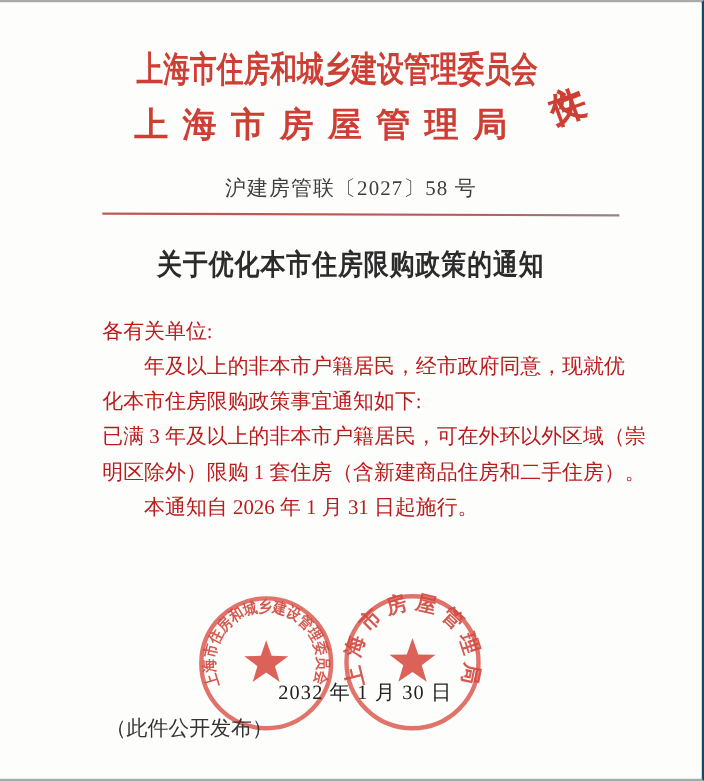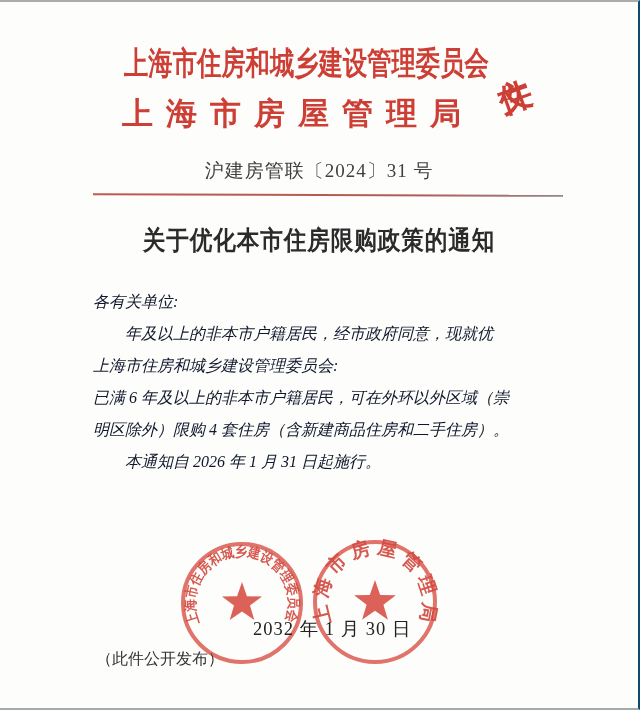--- a/index.html
+++ b/index.html
@@ -46,63 +46,63 @@
   .title{
     position:absolute;top:221px;left:0;right:0;
     text-align:center;
     font-family:"Liberation Sans", sans-serif;
     font-size:26px;font-weight:bold;color:#2b2b2b;
     transform:scaleX(0.87);transform-origin:center center;
     letter-spacing:1px;
   }
   .body-text{
     position:absolute;top:284px;left:93px;width:446px;
-    font-size:16px;line-height:32px;color:#0f172a;font-style:italic;
+    font-size:19px;line-height:32px;color:#b91c1c;
   }
   .body-text .line{white-space:nowrap;}
   .body-text .indent{text-indent:2em;}
   .seal{position:absolute;opacity:0.9;}
   .seal-1{top:538px;left:179px;}
   .seal-2{top:536px;left:311px;}
   .seal text{
     font-family:"Liberation Serif", serif;
     font-weight:bold;
   }
   .date{
     position:absolute;top:614px;left:253px;
     font-size:18.5px;color:#222;letter-spacing:1px;z-index:3;
   }
   .footer-note{
     position:absolute;top:647px;left:96px;
-    font-size:16px;color:#333;z-index:3;
+    font-size:19px;color:#333;z-index:3;
   }
 </style>
 </head>
 <body>
 
 <div class="page">
 
   <div class="org1">上海市住房和城乡建设管理委员会</div>
 
   <div class="org2">上海市房屋管理局</div>
 
   <div class="doc-type">文件</div>
 
-  <div class="doc-number">沪建房管联〔2024〕31 号</div>
+  <div class="doc-number">沪建房管联〔2027〕58 号</div>
 
   <div class="red-rule"></div>
 
   <div class="title">关于优化本市住房限购政策的通知</div>
 
   <div class="body-text">
     <div class="line">各有关单位:</div>
     <div class="line indent">年及以上的非本市户籍居民，经市政府同意，现就优</div>
-    <div class="line">上海市住房和城乡建设管理委员会:</div>
-    <div class="line">已满 6 年及以上的非本市户籍居民，可在外环以外区域（崇</div>
-    <div class="line">明区除外）限购 4 套住房（含新建商品住房和二手住房）。</div>
+    <div class="line">化本市住房限购政策事宜通知如下:</div>
+    <div class="line">已满 3 年及以上的非本市户籍居民，可在外环以外区域（崇</div>
+    <div class="line">明区除外）限购 1 套住房（含新建商品住房和二手住房）。</div>
     <div class="line indent">本通知自 2026 年 1 月 31 日起施行。</div>
   </div>
 
   <svg class="seal seal-1" width="126" height="126" viewBox="0 0 126 126">
     <circle cx="63" cy="63" r="59" fill="none" stroke="rgba(212,62,50,0.8)" stroke-width="4"></circle>
     <polygon points="63,42 67.9,56.2 83,56.5 71,65.6 75.3,80 63,71.4 50.7,80 55,65.6 43,56.5 58.1,56.2" fill="rgba(210,50,40,0.85)"></polygon>
     <path id="sealArc1" d="M 20.4 82.9 A 47 47 0 1 1 105.6 82.9" fill="none"></path>
     <text font-size="14" fill="rgba(205,55,45,0.92)">
       <textPath href="#sealArc1" startOffset="0" textLength="186" lengthAdjust="spacingAndGlyphs">上海市住房和城乡建设管理委员会</textPath>
     </text>

